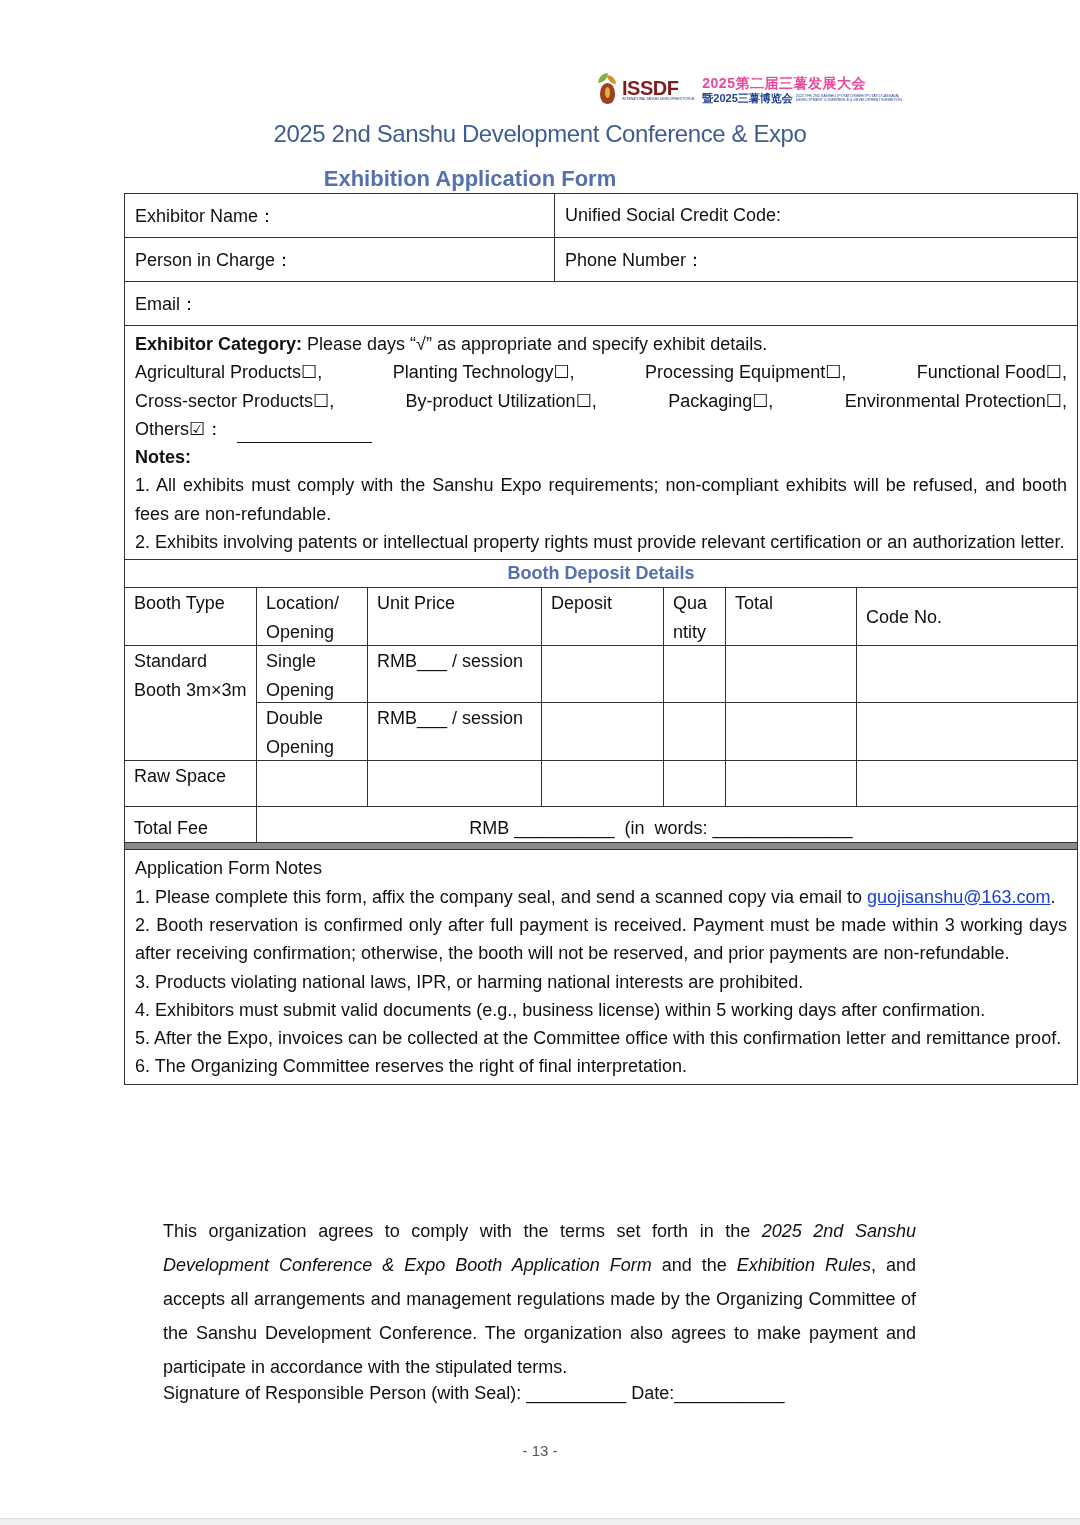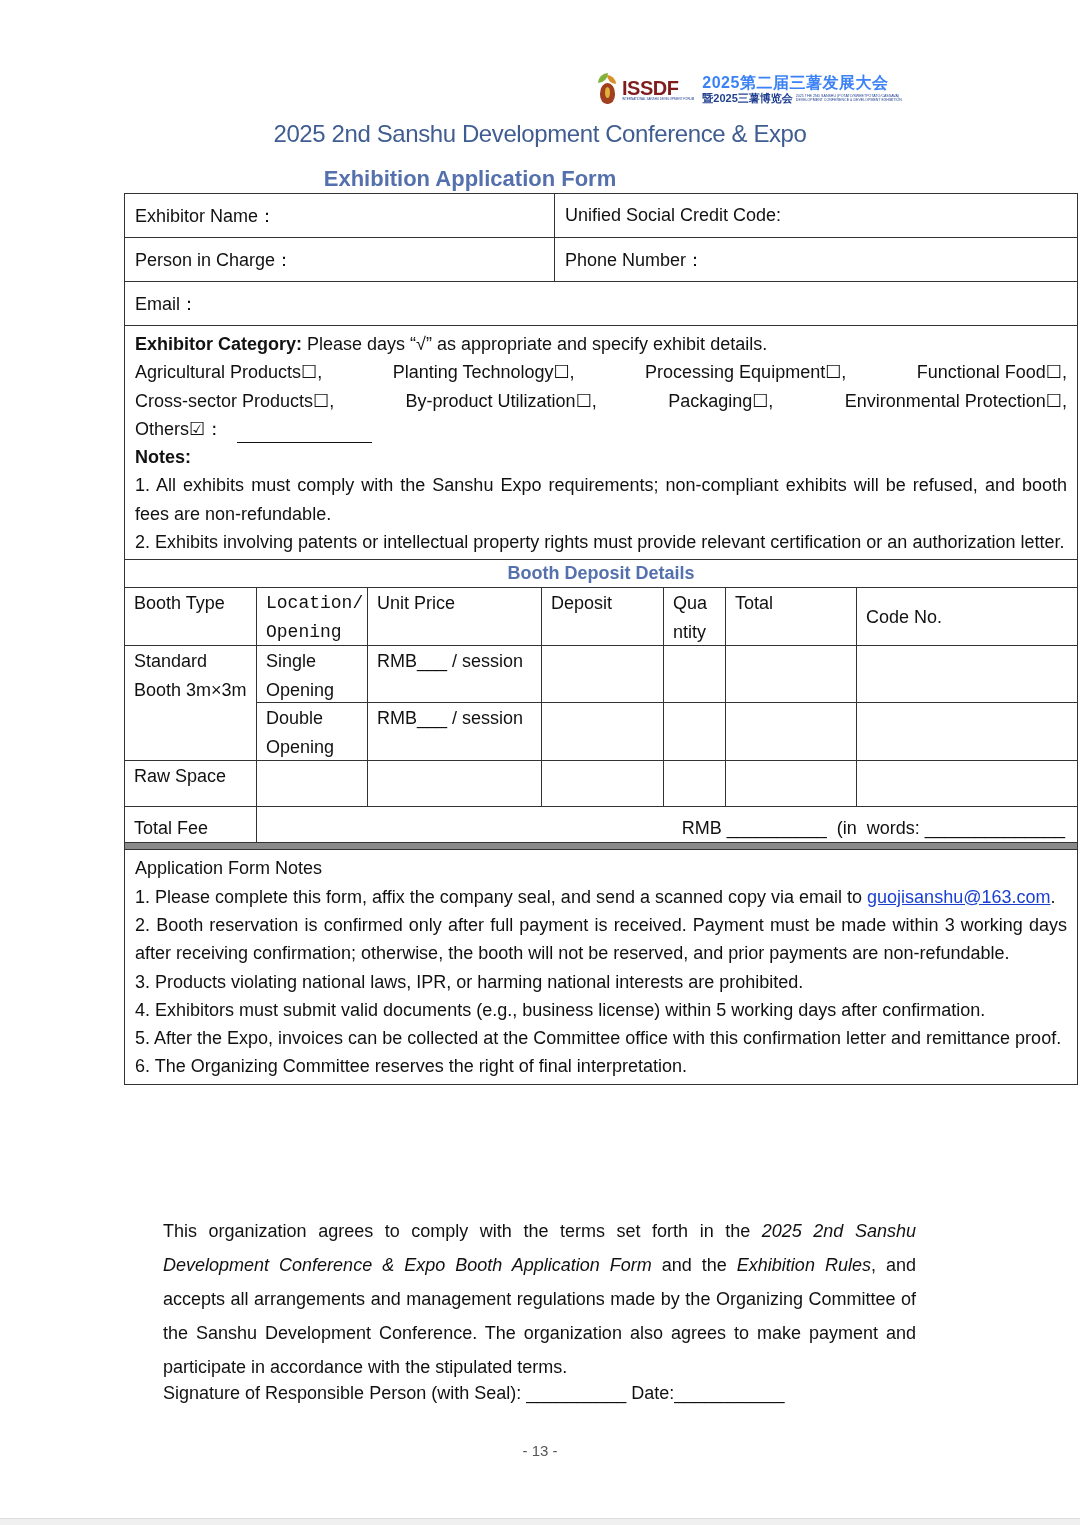--- a/index.html
+++ b/index.html
@@ -12,21 +12,21 @@
   .logo { position: absolute; left: 596px; top: 72px; height: 34px; display: flex; align-items: center; gap: 4px; }
   .logo-mark { width: 22px; height: 32px; position: relative; }
   .logo-mark .leaf1 { position: absolute; left: 2px; top: 0; width: 10px; height: 10px; background: #7fb33a; border-radius: 10px 0 10px 0; }
   .logo-mark .leaf2 { position: absolute; left: 11px; top: 2px; width: 9px; height: 9px; background: #d8902a; border-radius: 0 10px 0 10px; }
   .logo-mark .tuber { position: absolute; left: 4px; top: 10px; width: 15px; height: 21px; background: #a0401f; border-radius: 50% 50% 45% 45%; }
   .logo-mark .tuber::after { content: ""; position: absolute; left: 5px; top: 4px; width: 5px; height: 11px; background: #e2b13a; border-radius: 50%; }
   .logo-text { display: flex; flex-direction: column; line-height: 1; }
   .logo-issdf { font-weight: bold; font-size: 20px; color: #7f1d1d; letter-spacing: -0.5px; }
   .logo-issdf-sub { font-size: 3px; color: #1f3f8f; }
   .logo-right { display: flex; flex-direction: column; margin-left: 4px; }
-  .logo-cn-top { font-weight: bold; font-size: 16px; color: #3b82f6; letter-spacing: 0.5px; line-height: 18px; }
+  .logo-cn-top { font-weight: bold; font-size: 14px; color: #ec4899; letter-spacing: 0.5px; line-height: 18px; }
   .logo-row2 { display: flex; align-items: center; gap: 3px; }
   .logo-cn-bot { font-weight: bold; font-size: 11px; color: #1f3f8f; line-height: 12px; }
   .logo-en { font-size: 3.6px; color: #1f3f8f; line-height: 4.5px; width: 120px; }
 
   .conf-title { position: absolute; left: 0; width: 1080px; top: 120px; text-align: center; font-size: 24px; color: #3f5d91; letter-spacing: -0.4px; }
   .form-title { position: absolute; left: 0; width: 940px; top: 166px; text-align: center; font-size: 22px; font-weight: bold; color: #5470ad; }
 
   
   .form { position: absolute; left: 124px; top: 193px; width: 954px; border: 1px solid #333; }
   .row { display: flex; border-bottom: 1px solid #333; }
@@ -42,21 +42,21 @@
   .subhead { height: 29px; border-top: 1px solid #333; border-bottom: 1px solid #333; display: flex; align-items: center; justify-content: center; font-weight: bold; font-size: 18px; color: #5470ad; }
 
   
   .grid { display: grid; grid-template-columns: 132px 111px 174px 122px 62px 131px 1fr; font-size: 18px; }
   .g { border-right: 1px solid #333; border-bottom: 1px solid #333; padding: 1px 9px; line-height: 28.5px; }
   .g.last { border-right: none; }
   .g.center-v { display: flex; align-items: center; }
 
   .total-row { display: flex; height: 36px; border-bottom: 1px solid #333; font-size: 18px; }
   .total-row .label { width: 132px; border-right: 1px solid #333; padding: 11px 9px 0 9px; }
-  .total-row .value { flex: 1; padding: 11px 12px 0 0; text-align: right; white-space: pre; }
+  .total-row .value { flex: 1; padding: 11px 12px 0 0; text-align: center; white-space: pre; }
   .thick { height: 7px; background: #8a8a8a; border-bottom: 1px solid #333; }
 
   .notes { padding: 4px 10px 3px 10px; font-size: 18px; line-height: 28.3px; text-align: justify; }
   .notes a { color: #1a3fd0; text-decoration: underline; }
 
   .agreement { position: absolute; left: 163px; top: 1214px; width: 753px; font-size: 18px; line-height: 34px; text-align: justify; }
   .agreement i { font-style: italic; }
   .sig { position: absolute; left: 163px; top: 1383px; font-size: 18px; white-space: pre; }
   .page-num { position: absolute; left: 0; width: 1080px; top: 1442px; text-align: center; font-size: 15px; color: #555; }
 </style>
@@ -122,21 +122,21 @@
       </div>
       <div><b>Notes:</b></div>
       <div>1. All exhibits must comply with the Sanshu Expo requirements; non-compliant exhibits will be refused, and booth fees are non-refundable.</div>
       <div>2. Exhibits involving patents or intellectual property rights must provide relevant certification or an authorization letter.</div>
     </div>
 
     <div class="subhead">Booth Deposit Details</div>
 
     <div class="grid">
       <div class="g" style="height:58px;">Booth Type</div>
-      <div class="g" style="height:58px;font-family:Liberation Mono, monospace;">Location/ Opening</div>
+      <div class="g" style="height:58px;">Location/ Opening</div>
       <div class="g" style="height:58px;">Unit Price</div>
       <div class="g" style="height:58px;">Deposit</div>
       <div class="g" style="height:58px;">Qua ntity</div>
       <div class="g" style="height:58px;">Total</div>
       <div class="g last center-v" style="height:58px;">Code No.</div>
 
       <div class="g" style="grid-row: span 2; height:115px;">Standard Booth 3m×3m</div>
       <div class="g" style="height:57px;">Single Opening</div>
       <div class="g" style="height:57px;">RMB___ / session</div>
       <div class="g" style="height:57px;"></div>

